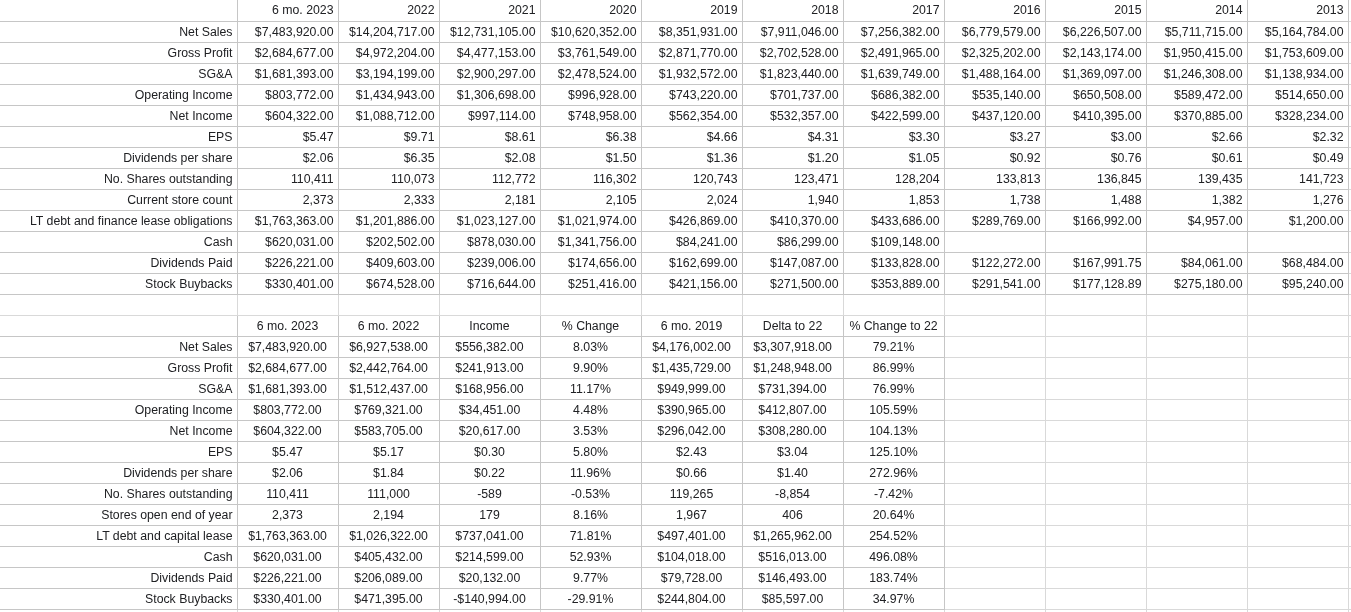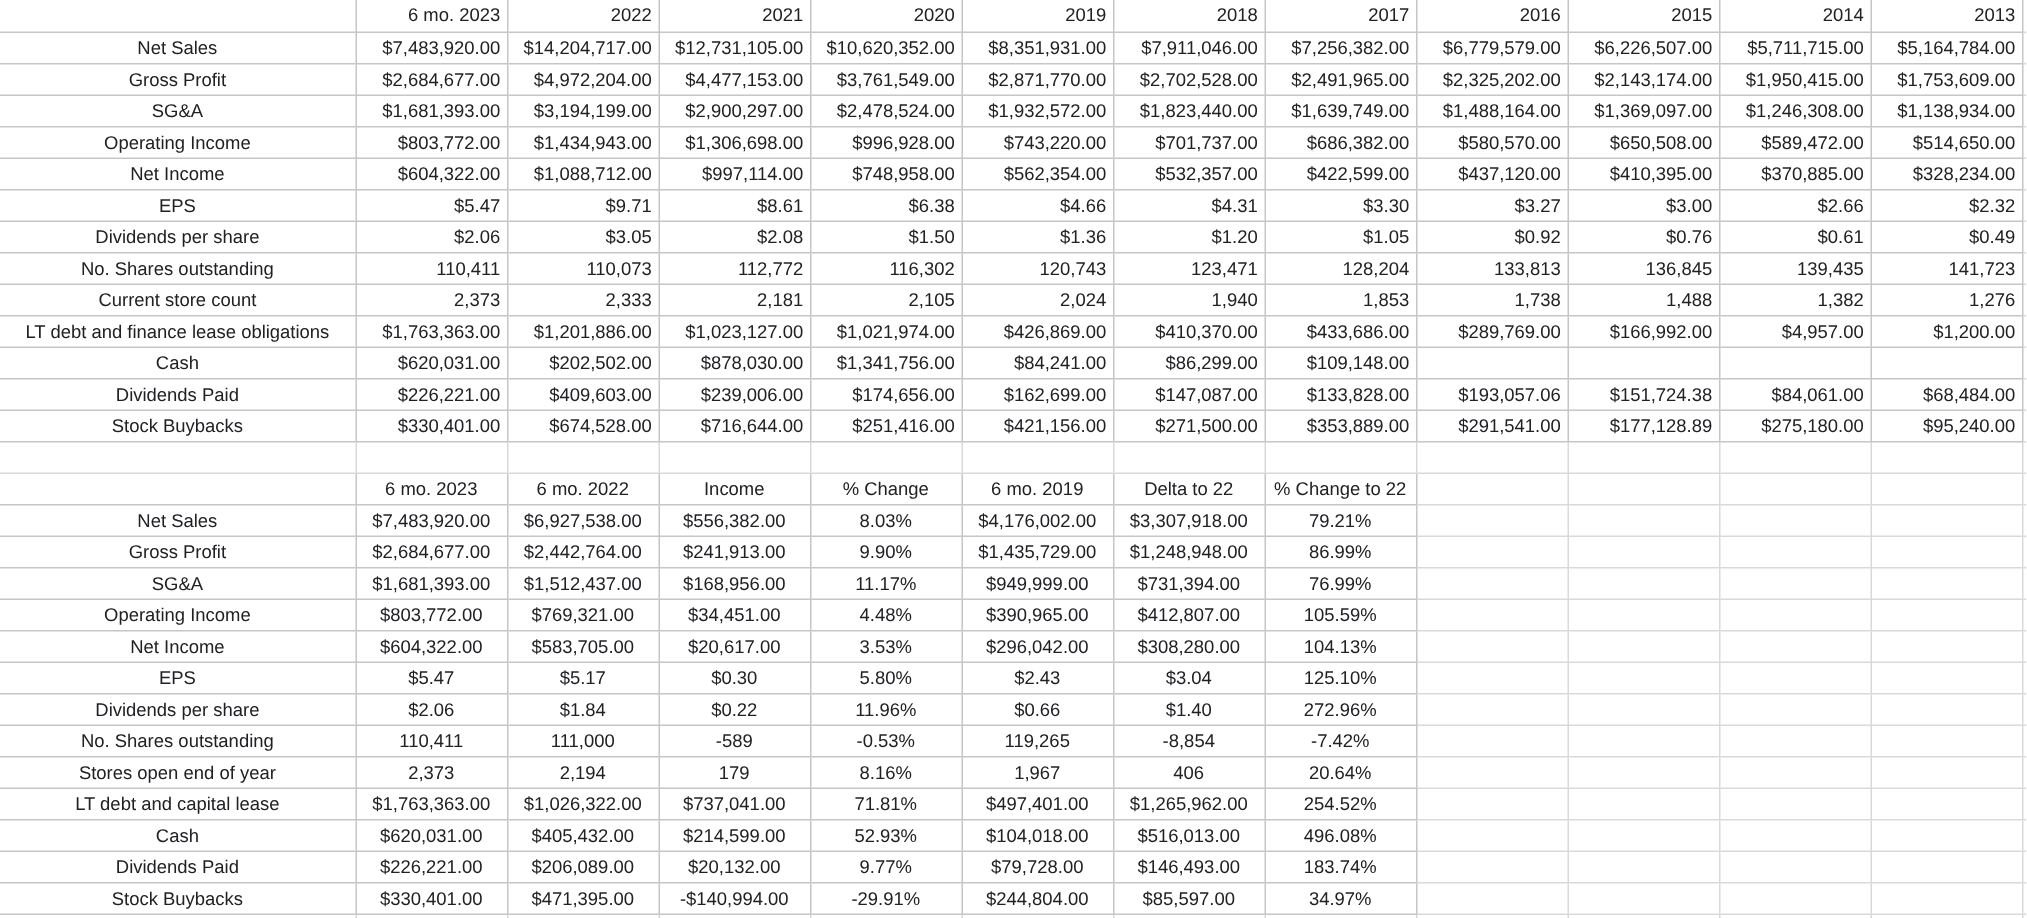--- a/index.html
+++ b/index.html
@@ -30,21 +30,21 @@
     white-space:nowrap;
     overflow:hidden;
     line-height:20px;
     vertical-align:middle;
   }
   
   table.grid td.filled{
     border-right:1px solid #c6c6c6;
     border-bottom:1px solid #c6c6c6;
   }
-  td.lbl{ text-align:center; }
+  td.lbl{ text-align:right; }
   td.num{ text-align:right; }
   td.ctr{ text-align:center; }
   td.blankrow{ border-right:1px solid #d9d9d9; }
   col.c-label{ width:237px; }
   col.c-data{ width:101px; }
   col.c-tail{ width:101px; }
   .spacer-row td{ border-bottom:1px solid #d9d9d9; }
 </style>
 </head>
 <body>
@@ -129,21 +129,21 @@
         </tr>
         <tr>
           <td class="lbl filled">Operating Income</td>
           <td class="num filled">$803,772.00</td>
           <td class="num filled">$1,434,943.00</td>
           <td class="num filled">$1,306,698.00</td>
           <td class="num filled">$996,928.00</td>
           <td class="num filled">$743,220.00</td>
           <td class="num filled">$701,737.00</td>
           <td class="num filled">$686,382.00</td>
-          <td class="num filled">$580,570.00</td>
+          <td class="num filled">$535,140.00</td>
           <td class="num filled">$650,508.00</td>
           <td class="num filled">$589,472.00</td>
           <td class="num filled">$514,650.00</td>
           <td class=""></td>
         </tr>
         <tr>
           <td class="lbl filled">Net Income</td>
           <td class="num filled">$604,322.00</td>
           <td class="num filled">$1,088,712.00</td>
           <td class="num filled">$997,114.00</td>
@@ -168,21 +168,21 @@
           <td class="num filled">$3.30</td>
           <td class="num filled">$3.27</td>
           <td class="num filled">$3.00</td>
           <td class="num filled">$2.66</td>
           <td class="num filled">$2.32</td>
           <td class=""></td>
         </tr>
         <tr>
           <td class="lbl filled">Dividends per share</td>
           <td class="num filled">$2.06</td>
-          <td class="num filled">$3.05</td>
+          <td class="num filled">$6.35</td>
           <td class="num filled">$2.08</td>
           <td class="num filled">$1.50</td>
           <td class="num filled">$1.36</td>
           <td class="num filled">$1.20</td>
           <td class="num filled">$1.05</td>
           <td class="num filled">$0.92</td>
           <td class="num filled">$0.76</td>
           <td class="num filled">$0.61</td>
           <td class="num filled">$0.49</td>
           <td class=""></td>
@@ -249,22 +249,22 @@
         </tr>
         <tr>
           <td class="lbl filled">Dividends Paid</td>
           <td class="num filled">$226,221.00</td>
           <td class="num filled">$409,603.00</td>
           <td class="num filled">$239,006.00</td>
           <td class="num filled">$174,656.00</td>
           <td class="num filled">$162,699.00</td>
           <td class="num filled">$147,087.00</td>
           <td class="num filled">$133,828.00</td>
-          <td class="num filled">$193,057.06</td>
-          <td class="num filled">$151,724.38</td>
+          <td class="num filled">$122,272.00</td>
+          <td class="num filled">$167,991.75</td>
           <td class="num filled">$84,061.00</td>
           <td class="num filled">$68,484.00</td>
           <td class=""></td>
         </tr>
         <tr>
           <td class="lbl filled">Stock Buybacks</td>
           <td class="num filled">$330,401.00</td>
           <td class="num filled">$674,528.00</td>
           <td class="num filled">$716,644.00</td>
           <td class="num filled">$251,416.00</td>

